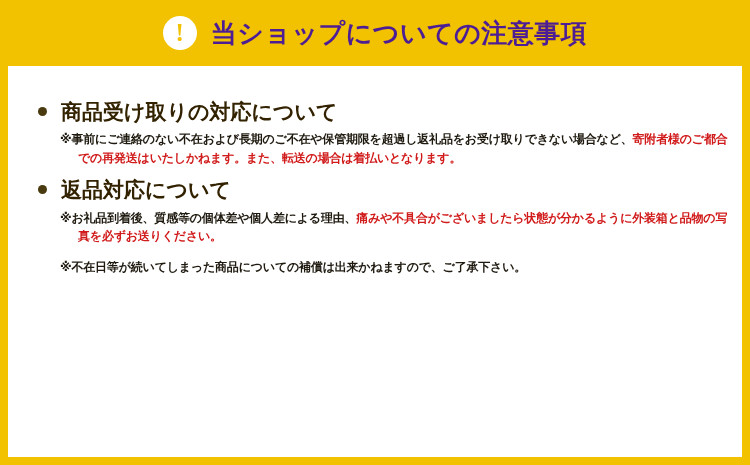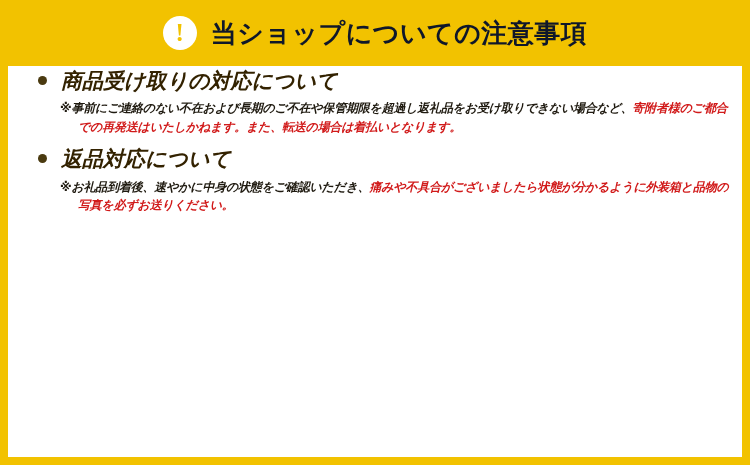--- a/index.html
+++ b/index.html
@@ -61,33 +61,32 @@
     font-size: 25px;
     font-weight: bold;
     line-height: 1;
     font-family: "Liberation Serif", "DejaVu Serif", serif;
     padding-bottom: 2px;
     box-sizing: border-box;
   }
   #header-title {
     font-size: 26px;
     font-weight: bold;
-    color: #0f172a;
+    color: #4c1d95;
     letter-spacing: 0.5px;
     white-space: nowrap;
   }
 
   
   #content {
     position: absolute;
     left: 30px;
-    top: 68px;
+    top: 99px;
     width: 700px;
     box-sizing: border-box;
-    font-style: italic;
   }
 
   .section {
     margin-bottom: 6px;
   }
 
   .section-head {
     display: flex;
     align-items: center;
     gap: 14px;
@@ -156,20 +155,23 @@
       </p>
     </div>
 
     <div class="section" id="sec2">
       <div class="section-head">
         <span class="bullet"></span>
         <span class="section-title">返品対応について</span>
       </div>
 
       <p class="para">
-        <span class="black">※お礼品到着後、速やかに中身の状態をご確認いただき、</span><span class="red">痛みや不具合がございましたら状態が分かるように外装箱と品物の写真を必ずお送りください。</span>
+        <span class="black">※お礼品到着後、質感等の個体差や個人差による理由、</span><span class="red">痛みや不具合がございましたら状態が分かるように外装箱と品物の写真を必ずお送りください。</span>
       </p>
 
+      <p class="para">
+        <span class="black">※不在日等が続いてしまった商品についての補償は出来かねますので、ご了承下さい。</span>
+      </p>
 
     </div>
 
   </div>
 </div>
 
 </body></html>

